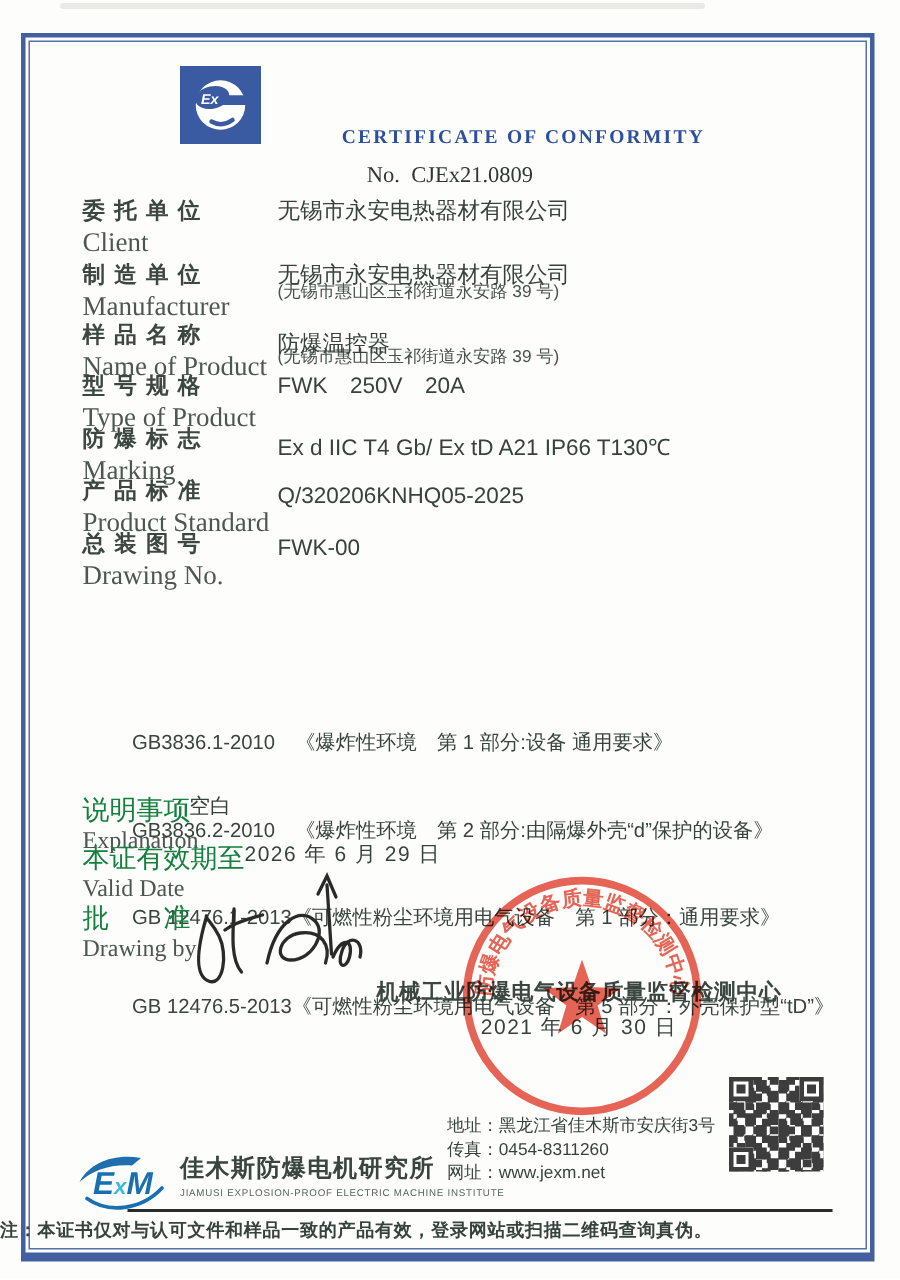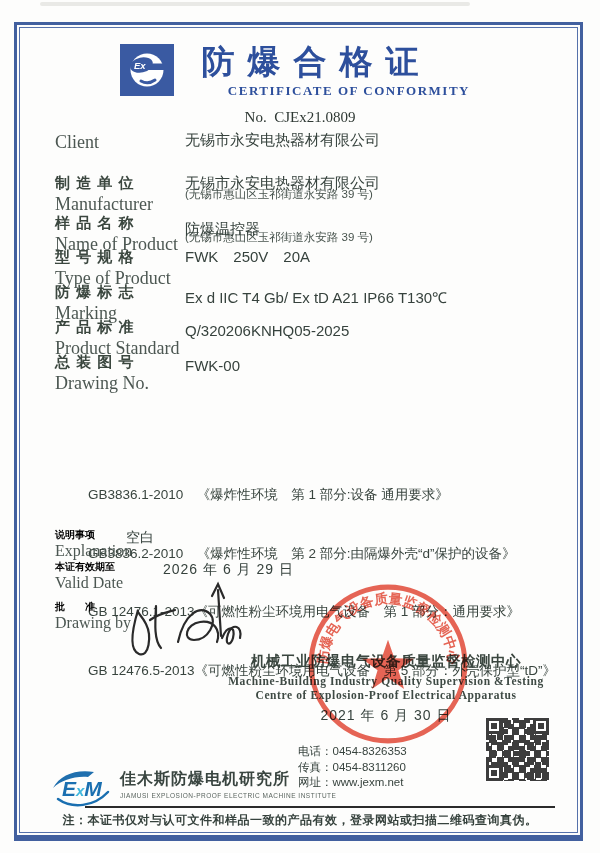--- a/index.html
+++ b/index.html
@@ -27,21 +27,21 @@
   .lbl-en{font-family:"Liberation Serif",serif;font-size:18px;color:#4c5752;margin-top:1px;}
   .val{position:absolute;left:185px;width:390px;font-size:15px;color:#36423d;white-space:pre;}
   .val-note{font-size:11.5px;color:#46524c;margin-top:3px;white-space:pre;}
   
   .statement{position:absolute;left:47px;top:384px;width:520px;}
   .statement-cn{font-size:14.5px;font-weight:bold;letter-spacing:0.8px;color:#38443e;}
   .statement-en{font-family:"Liberation Serif",serif;font-size:12.5px;color:#414d47;line-height:15px;margin-top:2px;}
   .standards{position:absolute;left:88px;top:446px;font-size:13.5px;line-height:19.5px;
              color:#38443e;white-space:pre;}
   
-  .inline-lbl-cn{font-size:10px;font-weight:bold;color:#000000;}
+  .inline-lbl-cn{font-size:18px;font-weight:normal;color:#15803d;}
   .inline-lbl-en{font-family:"Liberation Serif",serif;font-size:16px;color:#4c5752;}
   .inline-val{font-size:14px;color:#36423d;}
   
   .authority{position:absolute;left:216px;top:652px;width:340px;text-align:center;}
   .auth-cn{font-size:14.5px;font-weight:bold;color:#3a463f;letter-spacing:0.5px;}
   .auth-en{font-family:"Liberation Serif",serif;font-weight:bold;font-size:11.5px;
            color:#3e4a44;line-height:14px;letter-spacing:0.6px;margin-top:3px;}
   .auth-date{font-size:14px;color:#36423d;margin-top:5px;letter-spacing:1px;}
   .seal{position:absolute;left:302px;top:578px;mix-blend-mode:multiply;opacity:0.88;}
   .signature{position:absolute;left:122px;top:578px;}
@@ -54,21 +54,21 @@
   .qr-finder{position:absolute;width:10px;height:10px;border:3px solid #3d3d3d;background:#fff;}
   .qr-finder::after{content:"";position:absolute;left:2px;top:2px;width:6px;height:6px;background:#3d3d3d;}
   .qr-f-tl{left:1px;top:1px;} .qr-f-tr{right:1px;top:1px;} .qr-f-bl{left:1px;bottom:1px;}
   
   .inst-logo{position:absolute;left:50px;top:763px;}
   .inst{position:absolute;left:120px;top:769px;}
   .inst-cn{font-size:16px;font-weight:bold;color:#394540;letter-spacing:1px;}
   .inst-en{font-size:6.5px;color:#5a655f;letter-spacing:0.5px;margin-top:2px;}
   .contact{position:absolute;left:298px;top:744px;font-size:11.5px;color:#36423d;line-height:15.5px;}
   .divider{position:absolute;left:85px;top:806px;width:470px;height:2px;background:#2b2b2b;}
-  .footer-note{position:absolute;left:0;top:812px;width:600px;text-align:center;
+  .footer-note{position:absolute;left:0;top:812px;width:600px;text-align:left;
                font-size:12px;font-weight:bold;color:#36423d;letter-spacing:0.5px;}
 </style>
 </head>
 <body>
 
 <div class="page">
   <div class="scan-smudge"></div>
   <div class="frame">
     <div class="frame-inner"></div>
   </div>
@@ -76,26 +76,26 @@
   <div class="logo-ex">
     <svg width="54" height="52" viewBox="0 0 54 52">
       <rect x="0" y="0" width="54" height="52" fill="#3a5aa2"></rect>
       <circle cx="27" cy="26" r="16.5" fill="#ffffff"></circle>
       <rect x="27" y="19.5" width="27" height="6.5" fill="#3a5aa2"></rect>
       <ellipse cx="21.5" cy="21" rx="11.5" ry="7.5" fill="#3a5aa2" transform="rotate(-12 21.5 21)"></ellipse>
       <text x="14" y="25" font-size="9.5" font-style="italic" font-weight="bold" fill="#ffffff" font-family="Liberation Sans, sans-serif">Ex</text>
       <path d="M21,37 q7,4 14,-1" stroke="#3a5aa2" stroke-width="3" fill="none" stroke-linecap="round"></path>
     </svg>
   </div>
-  <div class="title-cn">防爆合格证</div>
   <div class="title-en">CERTIFICATE OF CONFORMITY</div>
   <div class="cert-no">No.  CJEx21.0809</div>
 
   <div class="row" style="top:131px">
     <div class="lbl">
+        <div class="lbl-cn">委 托 单 位</div>
       <div class="lbl-en">Client</div>
       </div>
     <div class="val"><div>无锡市永安电热器材有限公司</div>
       <div class="val-note">(无锡市惠山区玉祁街道永安路 39 号)</div></div>
   </div>
   <div class="row" style="top:174px">
     <div class="lbl">
         <div class="lbl-cn">制 造 单 位</div>
       <div class="lbl-en">Manufacturer</div>
       </div>
@@ -174,24 +174,20 @@
       <path d="M28,42 C36,36 46,34 53,32"></path>
       <path d="M56,64 C62,36 78,26 88,36 C96,44 86,62 72,62 C60,62 64,46 78,44 C92,42 99,52 95,64"></path>
       <path d="M96,12 L99,58"></path>
       <path d="M90,18 L96,6 L102,20"></path>
       <path d="M100,60 C106,46 114,48 111,60 C109,68 102,68 106,56 C110,44 121,48 118,60"></path>
     </svg>
   </div>
 
   <div class="authority">
     <div class="auth-cn">机械工业防爆电气设备质量监督检测中心</div>
-    <div class="auth-en">
-      <div>Machine-Building Industry Quality Supervision &amp;Testing</div>
-      <div>Centre of Explosion-Proof Electrical Apparatus</div>
-    </div>
     <div class="auth-date">2021 年 6 月 30 日</div>
   </div>
   <div class="seal">
     <svg width="172" height="172" viewBox="0 0 170 170">
       <defs>
         <path id="sealArc" d="M25,85 A60,60 0 0,1 145,85" fill="none"></path>
       </defs>
       <circle cx="85" cy="85" r="76" fill="none" stroke="#e4503e" stroke-width="5"></circle>
       <polygon points="85,61 91.3,79.3 110.7,79.7 95.3,91.3 100.9,109.8 85,98.8 69.1,109.8 74.7,91.3 59.3,79.7 78.7,79.3" fill="#e4503e"></polygon>
       <text font-size="13.5" fill="#e4503e" font-weight="bold" font-family="Liberation Sans, sans-serif">
@@ -214,20 +210,20 @@
       <text x="12" y="33" font-size="21" font-weight="bold" font-style="italic" font-family="Liberation Sans, sans-serif">
         <tspan fill="#1a6fb0">E</tspan><tspan fill="#42b8dd" font-size="15">x</tspan><tspan fill="#1a6fb0">M</tspan>
       </text>
     </svg>
   </div>
   <div class="inst">
     <div class="inst-cn">佳木斯防爆电机研究所</div>
     <div class="inst-en">JIAMUSI EXPLOSION-PROOF ELECTRIC MACHINE INSTITUTE</div>
   </div>
   <div class="contact">
-    <div>电话：0454-8326353</div>
+    <div>地址：黑龙江省佳木斯市安庆街3号</div>
     <div>传真：0454-8311260</div>
     <div>网址：www.jexm.net</div>
   </div>
 
   <div class="divider"></div>
   <div class="footer-note">注：本证书仅对与认可文件和样品一致的产品有效，登录网站或扫描二维码查询真伪。</div>
 </div>
 
 </body></html>

